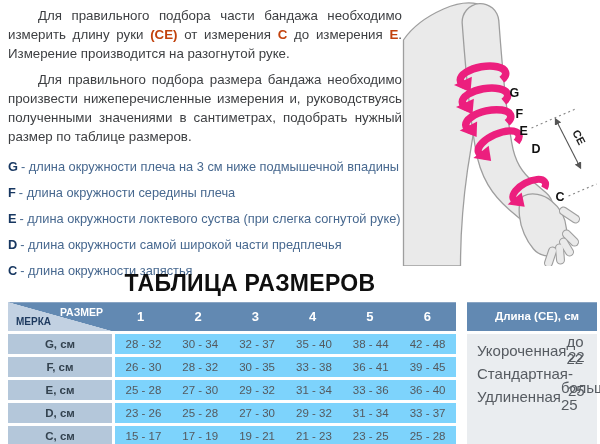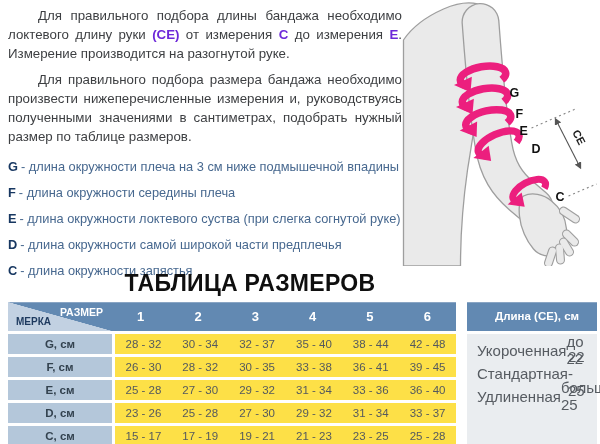--- a/index.html
+++ b/index.html
@@ -5,21 +5,21 @@
   html,body{margin:0;padding:0;}
   body{width:600px;height:444px;background:#ffffff;overflow:hidden;
        font-family:"Liberation Sans","DejaVu Sans",sans-serif;}
   .page{position:relative;width:600px;height:444px;}
 
   
   .top{display:flex;height:266px;}
   .text-col{width:402px;padding:6px 0 0 8px;box-sizing:border-box;}
   .para{margin:0 0 7px 0;font-size:13.3px;line-height:19px;color:#3d3f42;
         text-align:justify;text-indent:30px;}
-  .para b{color:#6d28d9;}
+  .para b{color:#c2410c;}
   .measure-list{list-style:none;margin:13px 0 16px 0;padding:0;}
   .measure-list li{font-size:12.8px;line-height:15px;margin-bottom:11px;color:#47688f;}
   .measure-list li b{color:#173761;margin-right:3px;}
 
   
   .figure{width:198px;height:266px;position:relative;}
   .figure svg{display:block;}
 
   
   .table-title{margin:4px 0 5px 0;width:500px;text-align:center;
@@ -28,41 +28,41 @@
   .main-table{width:448px;}
   .header-row{display:flex;height:29px;background:#6289b2;box-shadow:inset 0 1px 0 #89a5c4;}
   .corner{width:104px;position:relative;
           background:linear-gradient(to top right,#c2d1e2 49.6%,rgba(0,0,0,0) 50.4%);}
   .corner-top{position:absolute;top:4px;right:9px;font-size:10.5px;font-weight:bold;color:#ffffff;}
   .corner-bottom{position:absolute;bottom:4px;left:8px;font-size:10px;font-weight:bold;color:#1e3a5f;}
   .hcell{flex:1;text-align:center;line-height:29px;font-size:13px;font-weight:bold;color:#ffffff;}
   .trow{display:flex;height:20px;margin-top:3px;}
   .tlabel{width:104px;background:#b4c7da;text-align:center;line-height:20px;
           font-size:11.5px;font-weight:bold;color:#33424f;}
-  .tcells{flex:1;display:flex;background:#fde047;margin-left:3px;}
+  .tcells{flex:1;display:flex;background:#7dd3fc;margin-left:3px;}
   .tcell{flex:1;text-align:center;line-height:20px;font-size:11.5px;color:#54595e;}
 
   
   .panel{width:130px;margin-left:11px;}
   .panel-header{height:29px;background:#6289b2;box-shadow:inset 0 1px 0 #89a5c4;
                 line-height:29px;padding-left:28px;box-sizing:border-box;
                 font-size:11.5px;font-weight:bold;color:#ffffff;}
   .panel-body{margin-top:3px;background:#eaedf0;height:112px;
               padding:6px 10px 0 10px;box-sizing:border-box;}
   .panel-row{display:flex;justify-content:space-between;align-items:center;
              height:20px;margin-bottom:3px;font-size:15px;color:#565b61;}
 </style>
 </head>
 <body>
 
 <div class="page">
 
   <div class="top">
     <div class="text-col">
-      <p class="para"><span>Для правильного подбора длины бандажа необходимо локтевого длину руки </span><b>(CE)</b><span> от измерения </span><b>C</b><span> до измерения </span><b>E</b><span>.  Измерение производится на разогнутой руке.</span></p>
+      <p class="para"><span>Для правильного подбора части бандажа необходимо измерить длину руки </span><b>(CE)</b><span> от измерения </span><b>C</b><span> до измерения </span><b>E</b><span>.  Измерение производится на разогнутой руке.</span></p>
       <p class="para">Для правильного подбора размера бандажа необходимо произвести нижеперечисленные измерения и, руководствуясь полученными значениями в сантиметрах, подобрать нужный размер по таблице размеров.</p>
       <ul class="measure-list">
         <li><b>G</b><span>- длина окружности плеча на 3 см ниже подмышечной впадины</span></li>
         <li><b>F</b><span>- длина окружности середины плеча</span></li>
         <li><b>E</b><span>- длина окружности локтевого суства (при слегка согнутой руке)</span></li>
         <li><b>D</b><span>- длина окружности самой широкой части предплечья</span></li>
         <li><b>C</b><span>- длина окружности запястья</span></li>
       </ul>
     </div>
 

